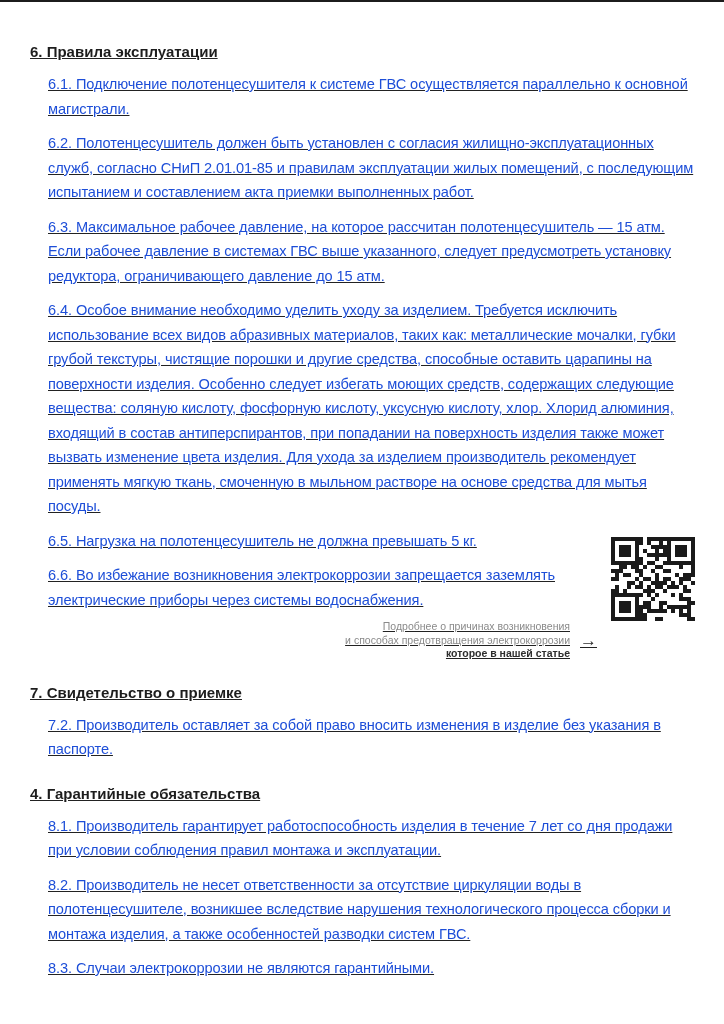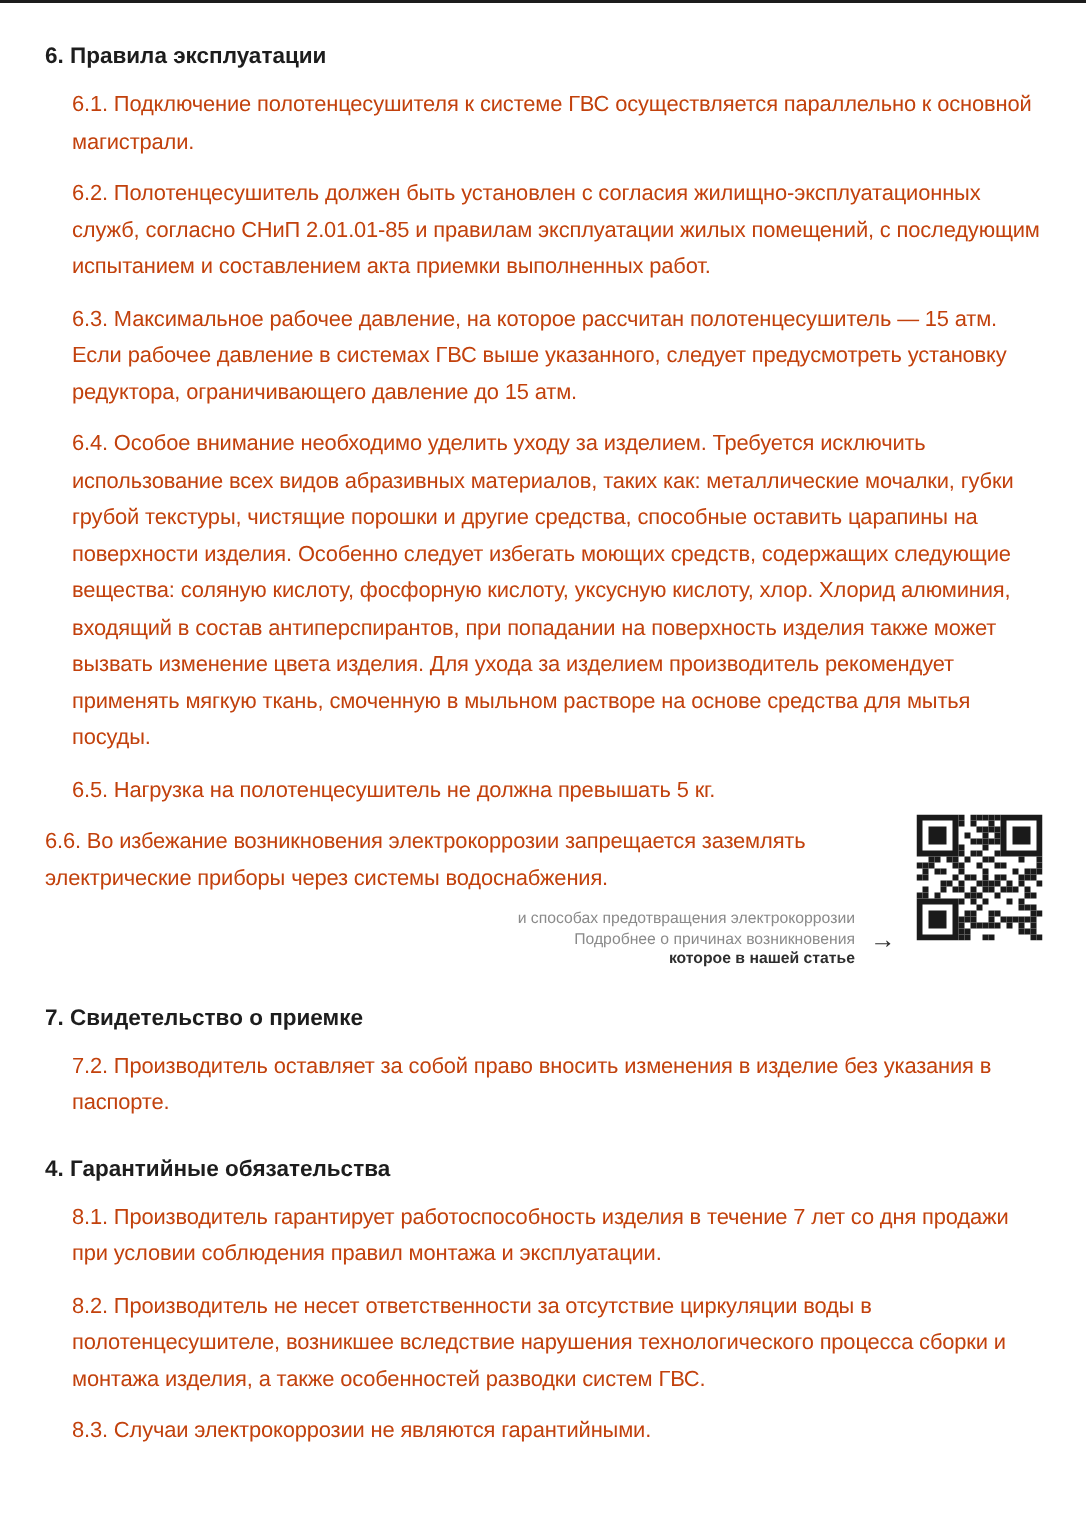--- a/index.html
+++ b/index.html
@@ -3,29 +3,29 @@
 <meta charset="utf-8">
 <style>
   * { margin:0; padding:0; box-sizing:border-box; }
   html,body { background:#ffffff; }
   body {
     width:724px; height:1024px; margin:0 auto; overflow:hidden;
     font-family:"Liberation Sans","DejaVu Sans",sans-serif;
     color:#222; position:relative;
     border-top:2px solid #1c1c1c;
   }
-  .page { padding:26px 29px 0 30px; }
+  .page { padding:40px 29px 0 30px;text-decoration:underline; }
   .section { margin-top:22px; }
   .section:first-child { margin-top:0; }
   .section-title { font-size:15px; font-weight:bold; color:#1d1d1d; line-height:20px; }
   .para {
-    margin:10px 0 0 18px; font-size:14.6px; line-height:24.5px; color:#c2410c;
+    margin:10px 0 0 18px; font-size:14.6px; line-height:24.5px; color:#1d4ed8;
     white-space:pre-line; letter-spacing:-0.1px;
   }
-  .qr-row { display:flex; gap:14px; align-items:center; }
+  .qr-row { display:flex; margin-left:18px; gap:14px; align-items:flex-start; }
   .qr-left { flex:1; }
   .qr-left .para { margin-left:0; }
   .qr-note {
     margin-top:8px; display:flex; justify-content:flex-end; align-items:center; gap:10px;
   }
   .qr-note-text { text-align:right; font-size:10.5px; line-height:13.5px; color:#8a8a8a; }
   .qr-note-bold { color:#2e2e2e; font-weight:bold; }
   .qr-arrow { font-size:17px; color:#2e2e2e; line-height:1; }
   .qr-box { width:84px; height:84px; margin-top:-16px; flex:0 0 auto; }
 </style>
@@ -40,22 +40,22 @@
     <p class="para">6.2. Полотенцесушитель должен быть установлен с согласия жилищно-эксплуатационных служб, согласно СНиП 2.01.01-85 и правилам эксплуатации жилых помещений, с последующим испытанием и составлением акта приемки выполненных работ.</p>
     <p class="para">6.3. Максимальное рабочее давление, на которое рассчитан полотенцесушитель — 15 атм. Если рабочее давление в системах ГВС выше указанного, следует предусмотреть установку редуктора, ограничивающего давление до 15 атм.</p>
     <p class="para">6.4. Особое внимание необходимо уделить уходу за изделием. Требуется исключить использование всех видов абразивных материалов, таких как: металлические мочалки, губки грубой текстуры, чистящие порошки и другие средства, способные оставить царапины на поверхности изделия. Особенно следует избегать моющих средств, содержащих следующие вещества: соляную кислоту, фосфорную кислоту, уксусную кислоту, хлор. Хлорид алюминия, входящий в состав антиперспирантов, при попадании на поверхность изделия также может вызвать изменение цвета изделия. Для ухода за изделием производитель рекомендует применять мягкую ткань, смоченную в мыльном растворе на основе средства для мытья посуды.</p>
     <p class="para">6.5. Нагрузка на полотенцесушитель не должна превышать 5 кг.</p>
 
     <div class="qr-row">
       <div class="qr-left">
         <p class="para">6.6. Во избежание возникновения электрокоррозии запрещается заземлять электрические приборы через системы водоснабжения.</p>
         <div class="qr-note">
           <div class="qr-note-text">
+            <div>Подробнее о причинах возникновения</div>
             <div>и способах предотвращения электрокоррозии</div>
-            <div>Подробнее о причинах возникновения</div>
             <div class="qr-note-bold">которое в нашей статье</div>
           </div>
           <span class="qr-arrow">→</span>
         </div>
       </div>
       <div class="qr-box" id="qrbox"><svg xmlns="http://www.w3.org/2000/svg" width="84" height="84" viewBox="0 0 84 84">
             <rect x="28" y="0" width="4" height="4" fill="#1a1a1a"></rect>
             <rect x="36" y="0" width="4" height="4" fill="#1a1a1a"></rect>
             <rect x="40" y="0" width="4" height="4" fill="#1a1a1a"></rect>
             <rect x="44" y="0" width="4" height="4" fill="#1a1a1a"></rect>

